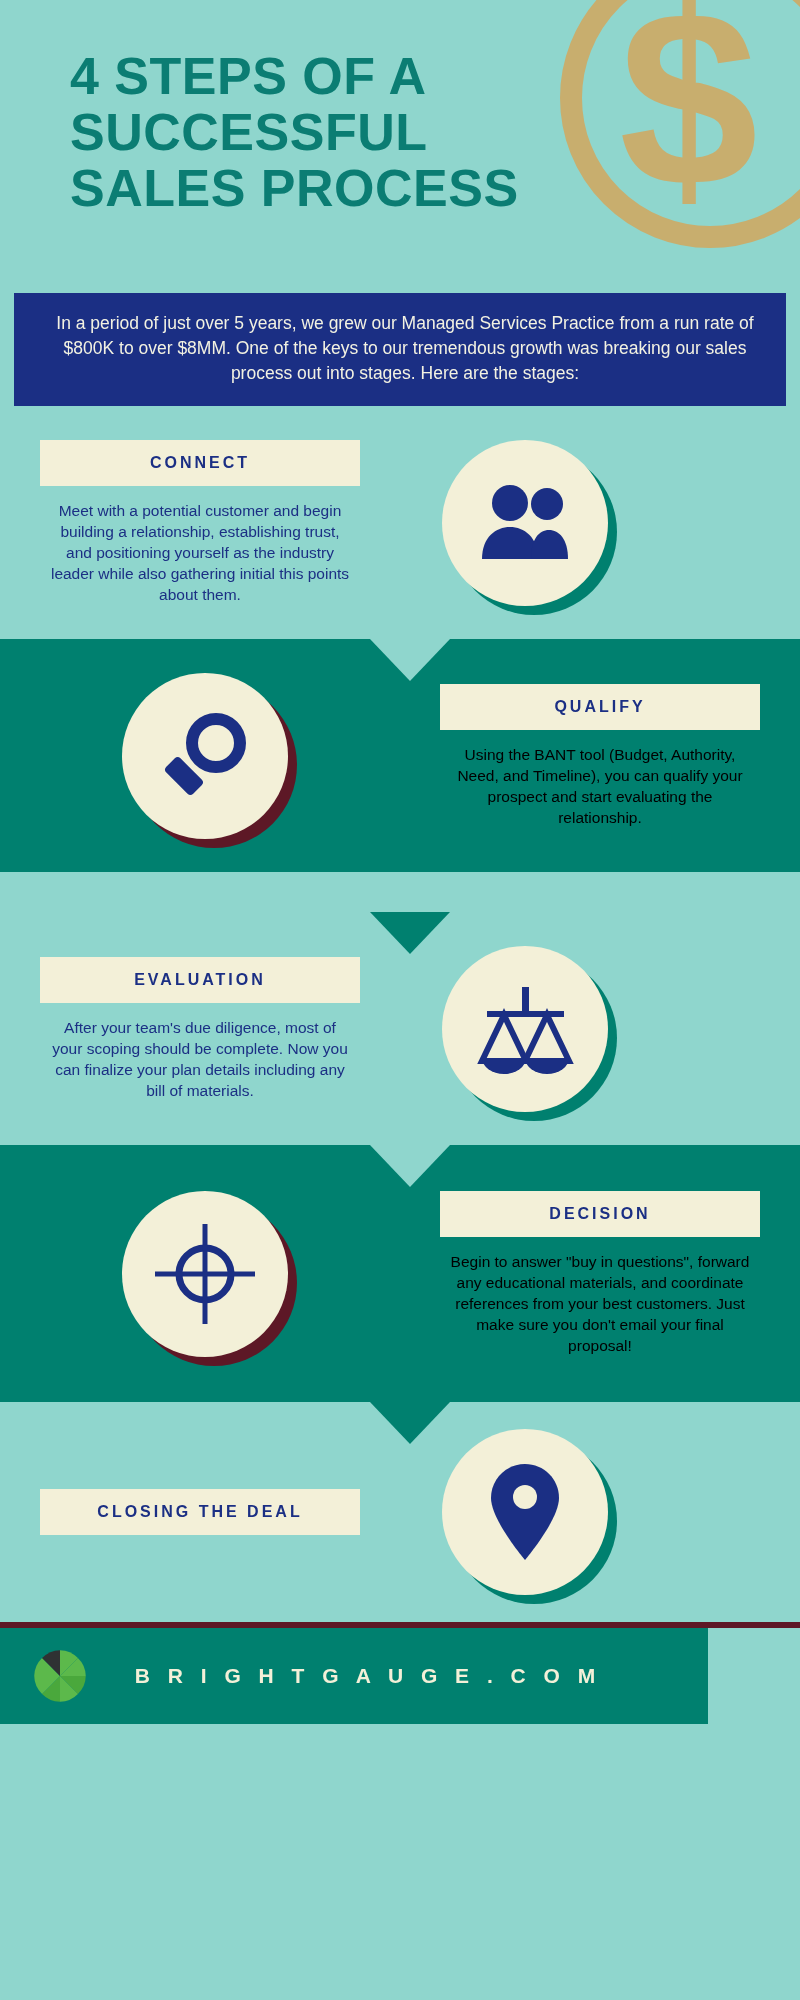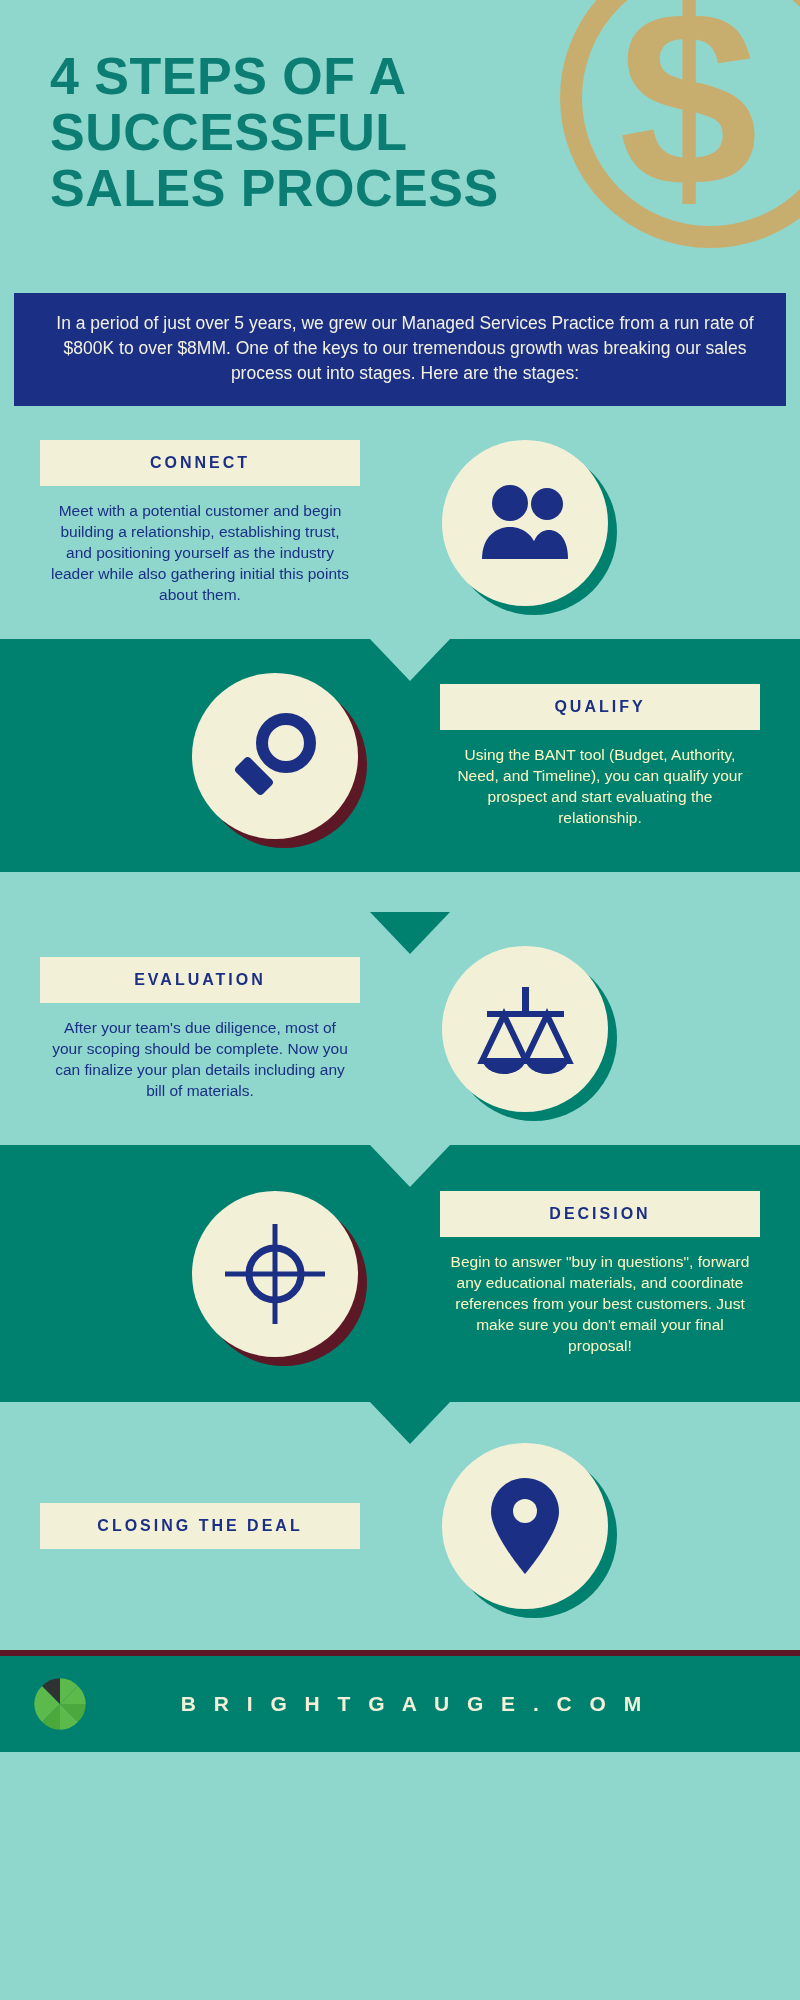--- a/index.html
+++ b/index.html
@@ -41,21 +41,21 @@
     right: 42px;
     top: -26px;
     font-size: 250px;
     line-height: 250px;
     font-weight: bold;
     color: #c8ae6e;
     font-family: "Liberation Sans", sans-serif;
   }
   .header-title {
     position: absolute;
-    left: 50px;
+    left: 70px;
     top: 48px;
     margin: 0;
     font-size: 52px;
     line-height: 56px;
     font-weight: bold;
     letter-spacing: 0.5px;
     color: #0b7d73;
     text-transform: uppercase;
     font-family: "Liberation Sans", sans-serif;
     max-width: 540px;
@@ -103,21 +103,21 @@
   .notch.from-dark  { border-top: 42px solid #00806f; }
 
   .band-inner {
     position: relative;
     display: flex;
     align-items: center;
     height: 100%;
     padding: 0 40px;
     box-sizing: border-box;
   }
-  .band-inner.reverse { flex-direction: row-reverse; }
+  .band-inner.reverse { flex-direction: row-reverse; justify-content: space-between; }
 
   .text-col {
     width: 320px;
     flex: 0 0 320px;
   }
   .icon-col {
     width: 330px;
     flex: 0 0 330px;
     display: flex;
     justify-content: center;
@@ -139,21 +139,21 @@
   .step-desc {
     margin: 14px 0 0 0;
     text-align: center;
     font-size: 15.5px;
     line-height: 21px;
     font-family: "Liberation Sans", sans-serif;
     padding: 0 8px;
     box-sizing: border-box;
   }
   .band.light .step-desc { color: #1b2f84; }
-  .band.dark  .step-desc { color: #fef9c3; }
+  .band.dark  .step-desc { color: #000000; }
 
   
   .circle-wrap {
     position: relative;
     width: 166px;
     height: 166px;
   }
   .circle-shadow {
     position: absolute;
     left: 9px;
@@ -179,21 +179,21 @@
   .circle-face svg { display: block; }
 
   
   .footer-rule {
     width: 800px;
     height: 6px;
     background: #5d1826;
   }
   .footer {
     position: relative;
-    width: 800px;
+    width: 708px;
     height: 96px;
     background: #00806f;
     display: flex;
     align-items: center;
   }
   .footer-logo {
     margin-left: 32px;
     width: 56px;
     height: 56px;
   }
@@ -306,21 +306,21 @@
               <circle cx="52" cy="52" r="26" fill="none" stroke="#1b2f84" stroke-width="7"></circle>
               <line x1="52" y1="2" x2="52" y2="102" stroke="#1b2f84" stroke-width="5"></line>
               <line x1="2" y1="52" x2="102" y2="52" stroke="#1b2f84" stroke-width="5"></line>
             </svg>
           </div>
         </div>
       </div>
     </div>
   </div>
 
-  <div class="band light" style="height:248px;">
+  <div class="band light" style="height:220px;">
     <div class="notch from-dark"></div>
     <div class="band-inner">
       <div class="text-col">
         <div class="step-label">CLOSING THE DEAL</div>
       </div>
       <div class="icon-col">
         <div class="circle-wrap">
           <div class="circle-shadow teal"></div>
           <div class="circle-face">
             <svg width="72" height="100" viewBox="0 0 72 100">

